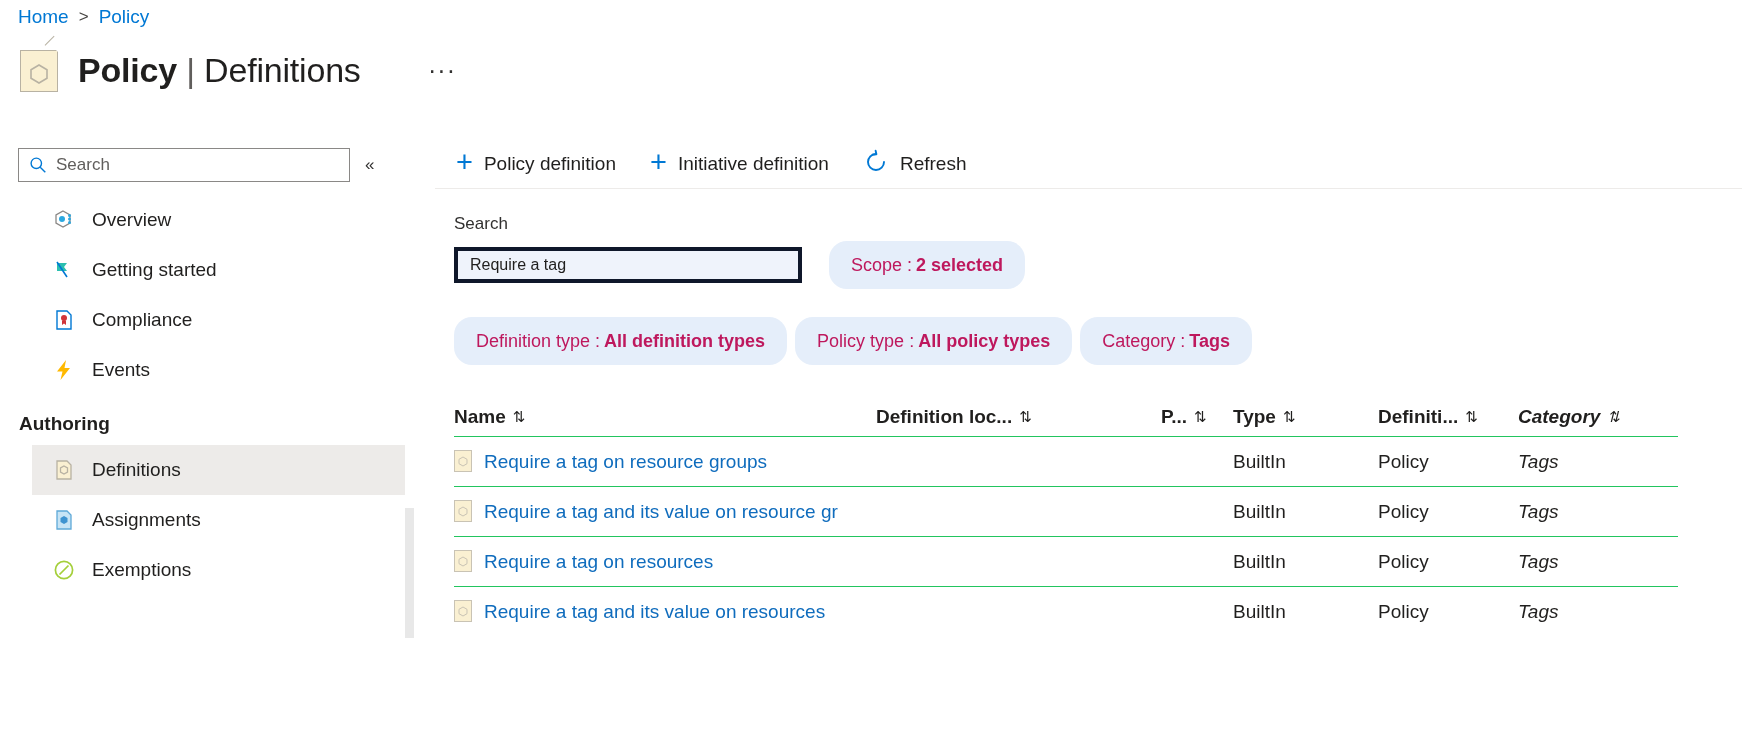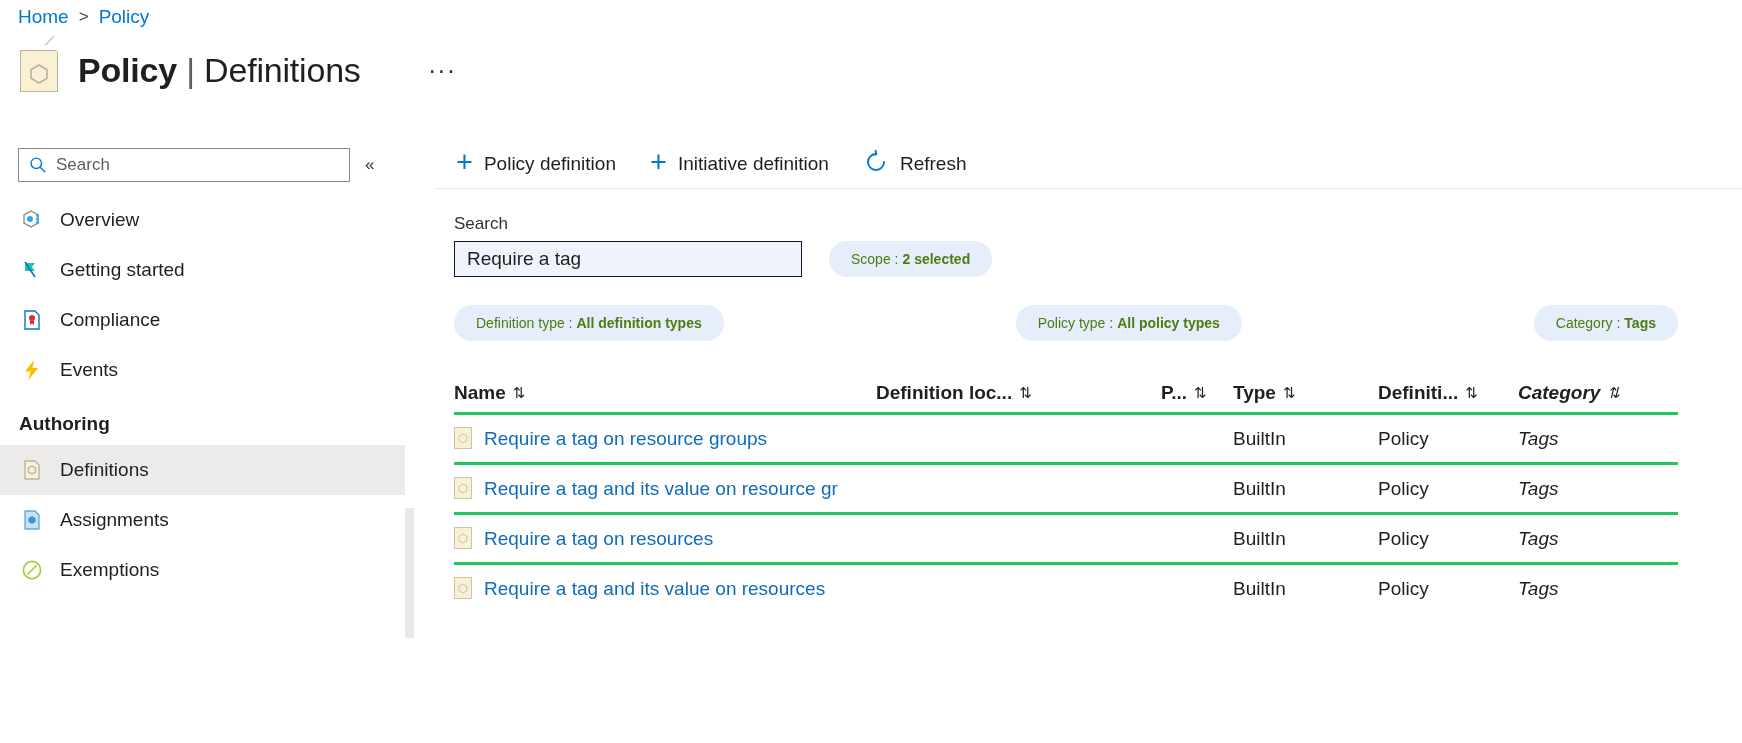--- a/index.html
+++ b/index.html
@@ -81,21 +81,21 @@
   .side-search-ph { color: #605e5c; font-size: 17px; }
   .collapse-btn {
     color: #323130; font-size: 17px; cursor: pointer;
     user-select: none; padding: 3px;
   }
 
   .nav-list { margin-top: 13px; }
   .nav-item {
     display: flex; align-items: center; gap: 15px;
     height: 50px; padding-left: 19px; cursor: pointer;
-    font-size: 19px; color: #201f1e;
+    font-size: 19px; color: #201f1e; margin-left: 32px;
   }
   .nav-item.selected { background: #edebe9; }
   .nav-icon {
     width: 26px; height: 26px;
     display: flex; align-items: center; justify-content: center;
     flex: 0 0 26px;
   }
   .nav-group-header {
     font-size: 19px; font-weight: 700; color: #201f1e;
     padding: 18px 0 10px 19px;
@@ -122,56 +122,56 @@
     width: 1307px; height: 1px; background: #edebe9;
   }
 
   
   .filter-area { padding: 26px 0 0 19px; }
   .search-label { font-size: 17px; color: #323130; margin-bottom: 7px; }
   .search-and-scope { display: flex; align-items: center; gap: 27px; }
   .main-search {
     width: 348px; height: 36px;
     background: #eff3fb;
-    border: 1px solid #0f172a;
+    border: 4px solid #0f172a;
     display: flex; align-items: center;
     padding: 0 12px;
-    font-size: 19px; color: #201f1e;
+    font-size: 16px; color: #201f1e;
   }
   .pill {
     background: #e5eefa;
     border-radius: 18px;
-    height: 36px;
+    height: 48px;
     display: inline-flex; align-items: center;
     padding: 0 22px;
-    font-size: 14px; color: #4d7c0f;
+    font-size: 18px; color: #be185d;
     cursor: pointer; white-space: nowrap;
   }
   .pill b { font-weight: 700; margin-left: 4px; }
   .pill .lbl { font-weight: 400; }
-  .pill-row { display: flex; align-items: center; gap: 8px; margin-top: 28px; justify-content: space-between; }
+  .pill-row { display: flex; align-items: center; gap: 8px; margin-top: 28px; }
 
   
   .table { margin-top: 33px; padding-left: 19px; }
   .thead {
     display: flex; align-items: center;
     height: 38px; font-size: 19px; font-weight: 700; color: #201f1e;
   }
   .th { display: flex; align-items: center; gap: 7px; cursor: pointer; }
   .sort-ic { font-size: 15px; color: #201f1e; font-weight: 400; }
   .c-name { width: 422px; }
   .c-defloc { width: 285px; }
   .c-p { width: 72px; }
   .c-type { width: 145px; }
   .c-defty { width: 140px; }
   .c-cat { width: 160px; font-style: italic; }
   .trow {
     display: flex; align-items: center;
     height: 50px; font-size: 19px; color: #201f1e;
-    border-top: 3px solid #22c55e;
+    border-top: 1px solid #22c55e;
   }
   .cell-name {
     display: flex; align-items: center; gap: 10px;
     overflow: hidden; white-space: nowrap;
   }
   .row-ic { width: 20px; height: 23px; position: relative; flex: 0 0 20px; }
   .row-doc {
     position: absolute; left: 0; top: 0;
     width: 18px; height: 22px;
     background: #faf0d2; border: 1px solid #c9c3b4;

